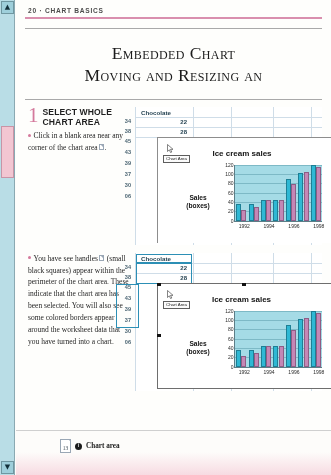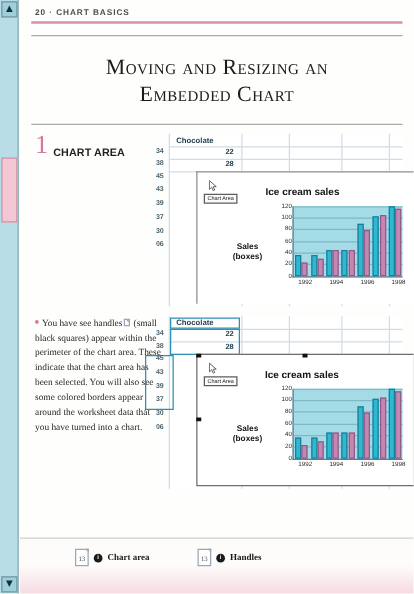--- a/index.html
+++ b/index.html
@@ -385,37 +385,40 @@
     <div class="sb-arrow" id="sb-down">▼</div>
   </div>
 
   <div id="content">
 
     <div id="running-head">20 · CHART BASICS</div>
     <div class="rule-pink"></div>
     <div class="rule-grey"></div>
 
     <div id="title">
+      <span class="ln sc">Embedded Chart</span>
       <span class="ln sc">Moving and Resizing an</span>
-      <span class="ln sc">Embedded Chart</span>
     </div>
 
     <div class="rule-grey" style="margin-top:2px;"></div>
 
     <div id="intro">
     </div>
 
     <div class="step-block">
       <div class="step-left">
         <div class="step-head">
           <div class="step-num">1</div>
           <div class="step-title">
-            <br>
+            <span>SELECT WHOLE</span><br>
             <span>CHART  AREA</span>
           </div>
+        </div>
+        <div class="bullet-para">
+          <span class="dot"></span><span>Click in a blank area near any corner of the chart area</span><span class="pg-ref"></span><span>.</span>
         </div>
       </div>
 
       <div class="step-right">
         <div class="figure">
           <div class="sheet">
 
             <div class="gridline-h" style="top:10px;"></div>
             <div class="gridline-h" style="top:20px;"></div>
             <div class="gridline-h" style="top:30px;"></div>
@@ -585,20 +588,15 @@
     </div>
 
   </div>
 
   <div id="footer">
     <div class="fnote" style="left:44px;">
       <div class="fnote-page">13</div>
       <div class="fnote-mark">i</div>
       <div class="fnote-label">Chart area</div>
     </div>
-    <div class="fnote" style="left:142px;">
-      <div class="fnote-page">13</div>
-      <div class="fnote-mark">i</div>
-      <div class="fnote-label">Handles</div>
-    </div>
   </div>
 
 </div>
 
 </body></html>

